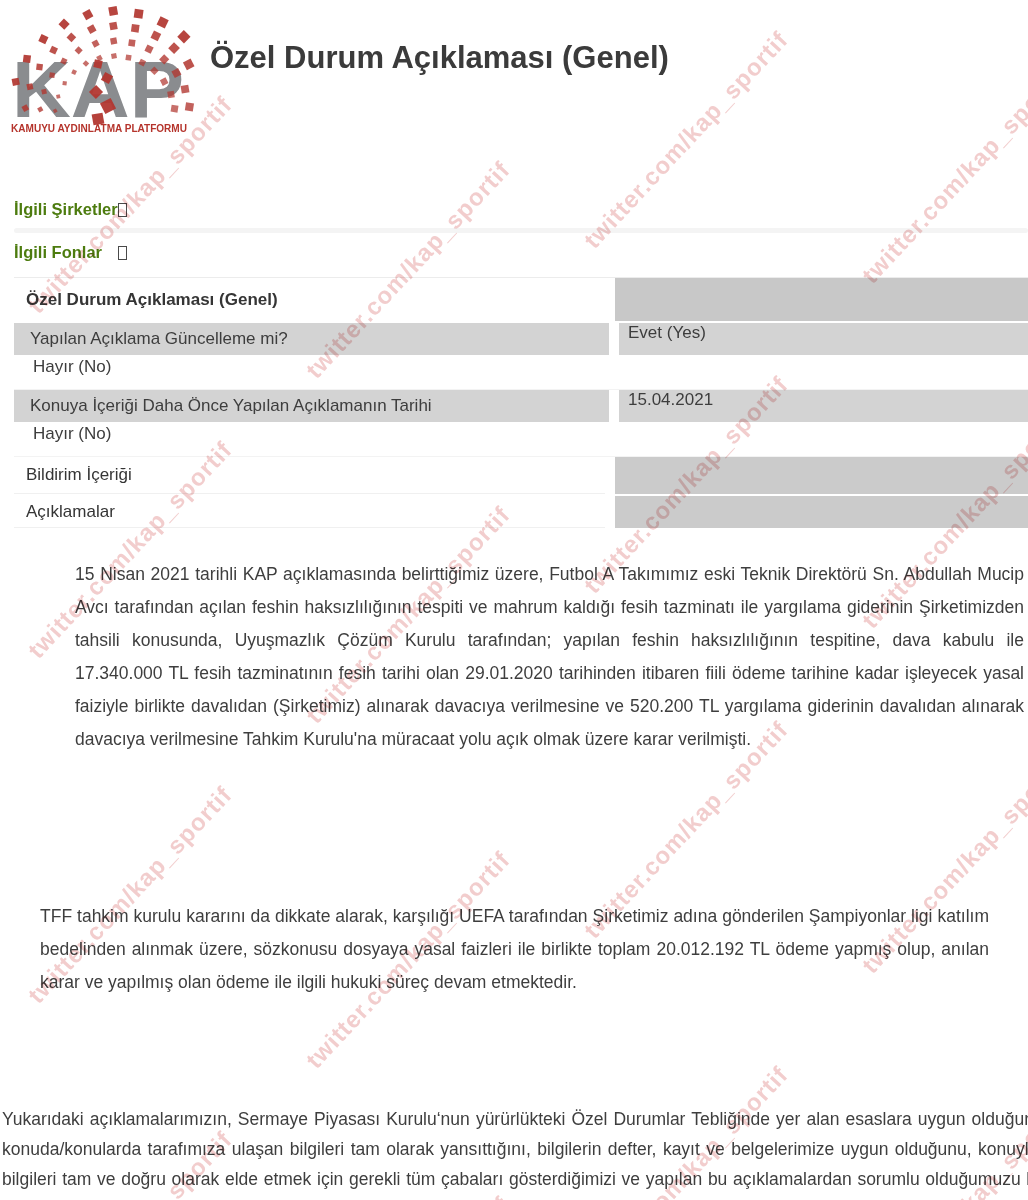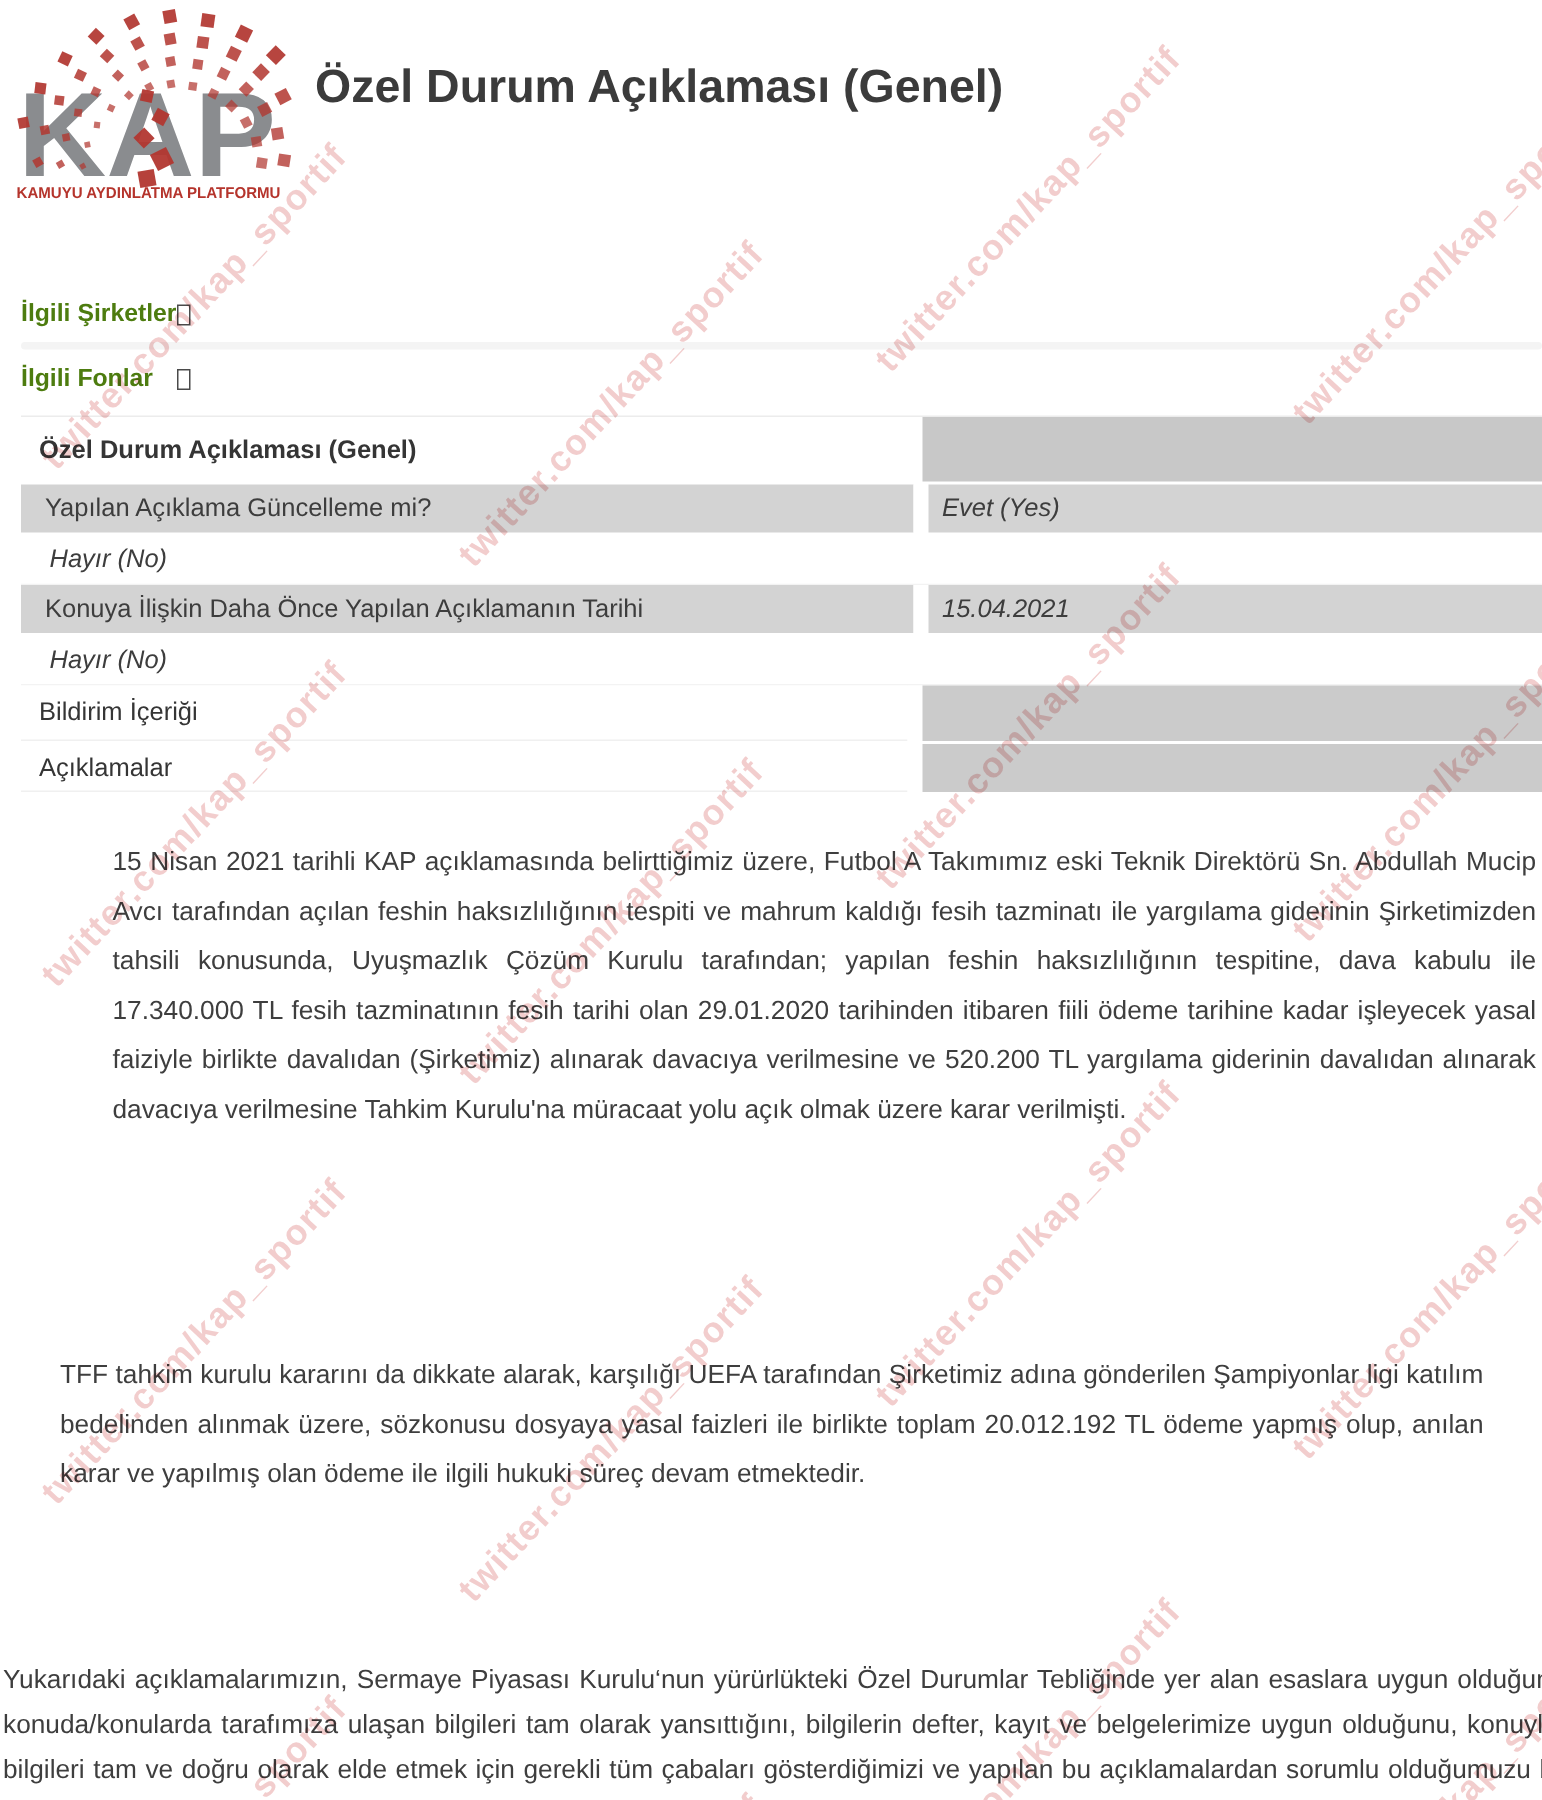--- a/index.html
+++ b/index.html
@@ -21,21 +21,21 @@
     position:absolute;left:104px;top:3px;width:7px;height:12px;
     border:1.5px solid #4a4a4a;display:inline-block;background:transparent;
   }
   .sep{position:absolute;left:14px;right:0;height:5px;background:#f4f4f4;border-radius:3px;}
   .sep.s1{top:228px;}
   
   .tbl{position:absolute;left:14px;top:277px;width:1014px;border-top:1px solid #ececec;font-size:17px;}
   .trow{display:flex;align-items:center;}
   .tleft{width:579px;align-self:stretch;display:flex;align-items:center;background:#fff;}
   .tgap{width:10px;align-self:stretch;background:#fff;}
-  .tright{flex:1;align-self:stretch;display:flex;align-items:center;padding-left:9px;background:#fff;font-style:italic;}
+  .tright{flex:1;align-self:stretch;display:flex;padding-left:9px;background:#fff;}
   .thead{height:43px;border-bottom:2px solid #fff;}
   .thead .tleft{padding-left:12px;font-weight:bold;color:#353535;}
   .thead .tright{background:#c8c8c8;}
   .qrow{height:32px;}
   .qrow .tleft{padding-left:16px;}
   .qrow.shaded{border-bottom:2px solid #fff;}
   .qrow.shaded .tleft,.qrow.shaded .tright{background:#d3d3d3;}
   .qrow.plain{border-bottom:1px solid #f3f3f3;}
   .srow .tleft{padding-left:12px;font-weight:normal;color:#353535;background:#fff;}
   .srow .tright{background:#cbcbcb;}
@@ -154,21 +154,21 @@
         </div>
     </div>
     <div class="trow qrow plain">
       <div class="tgap"></div>
       <div class="tright">
           <span>Hayır (No)</span>
         </div>
     </div>
     <div class="trow qrow shaded">
       <div class="tleft">
-          <span>Konuya İlişkin Daha Önce Yapılan Açıklamanın Tarihi</span>
+          <span>Konuya İçeriği Daha Önce Yapılan Açıklamanın Tarihi</span>
         </div>
       <div class="tgap"></div>
       <div class="tright">
           <span>15.04.2021</span>
         </div>
     </div>
     <div class="trow qrow plain">
       <div class="tgap"></div>
       <div class="tright">
           <span>Hayır (No)</span>

